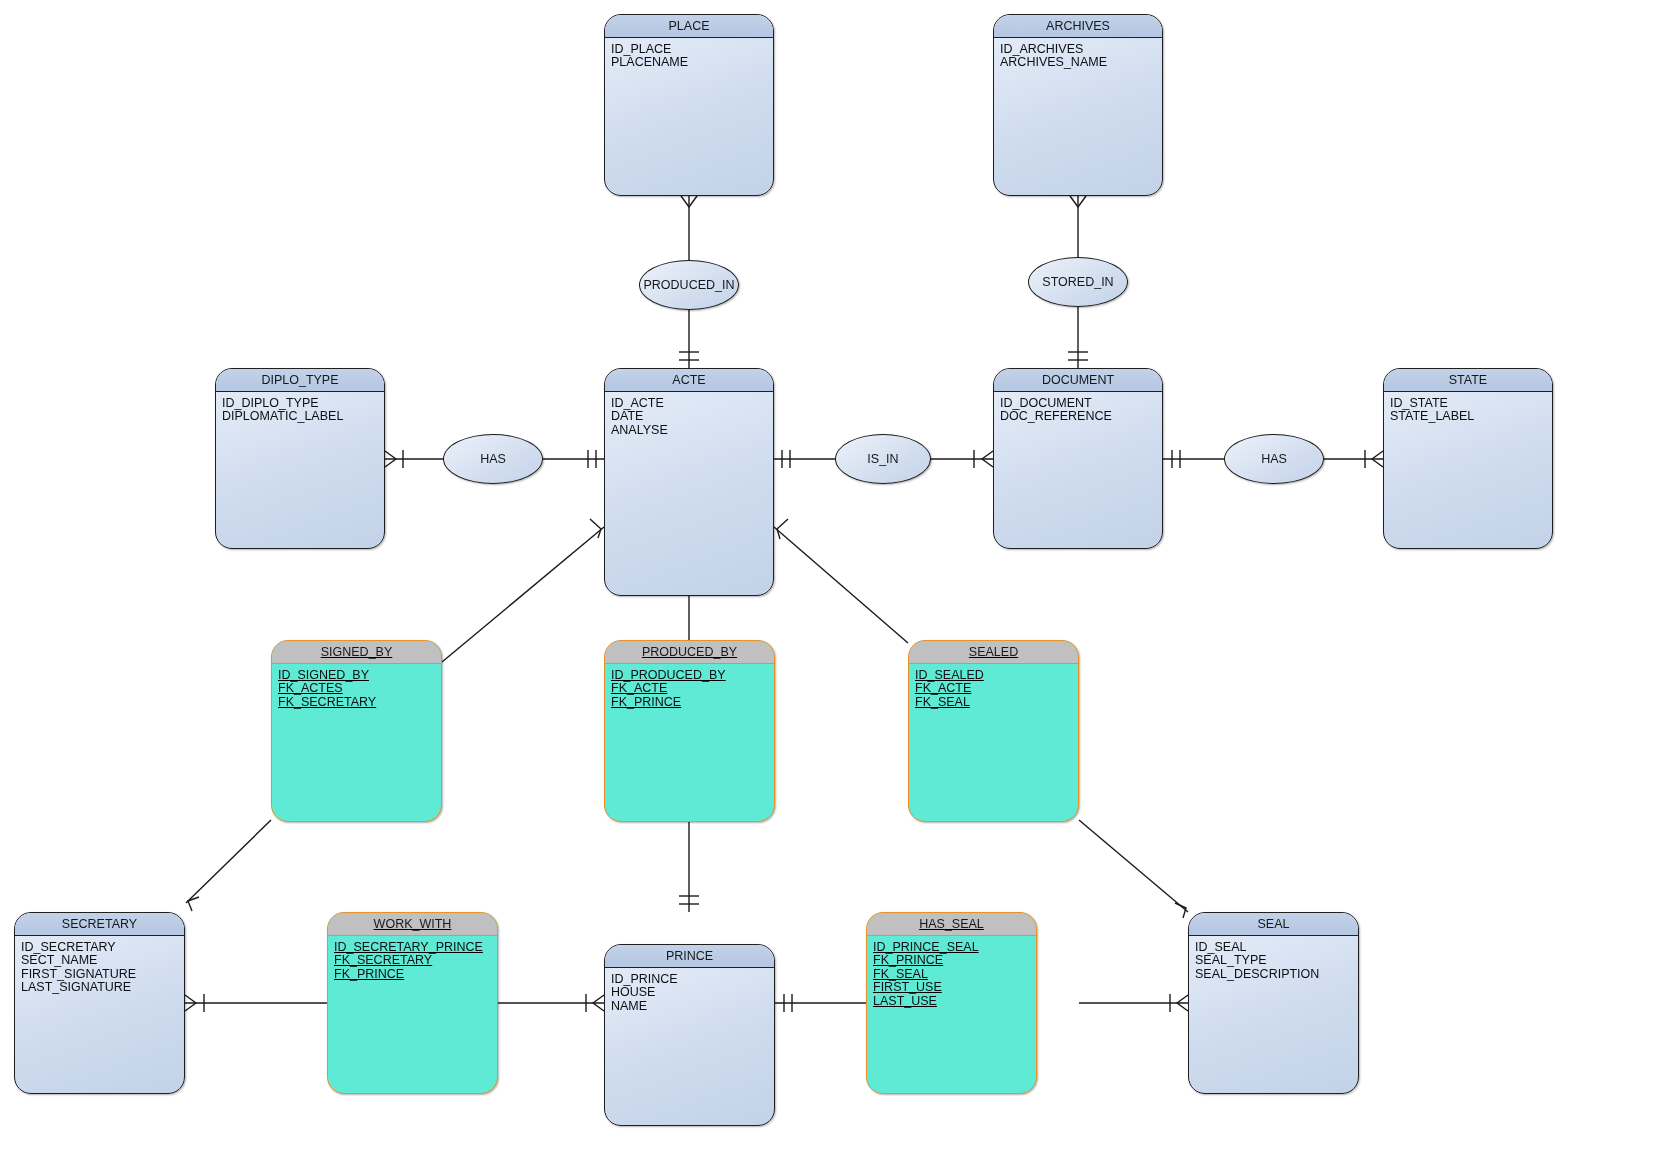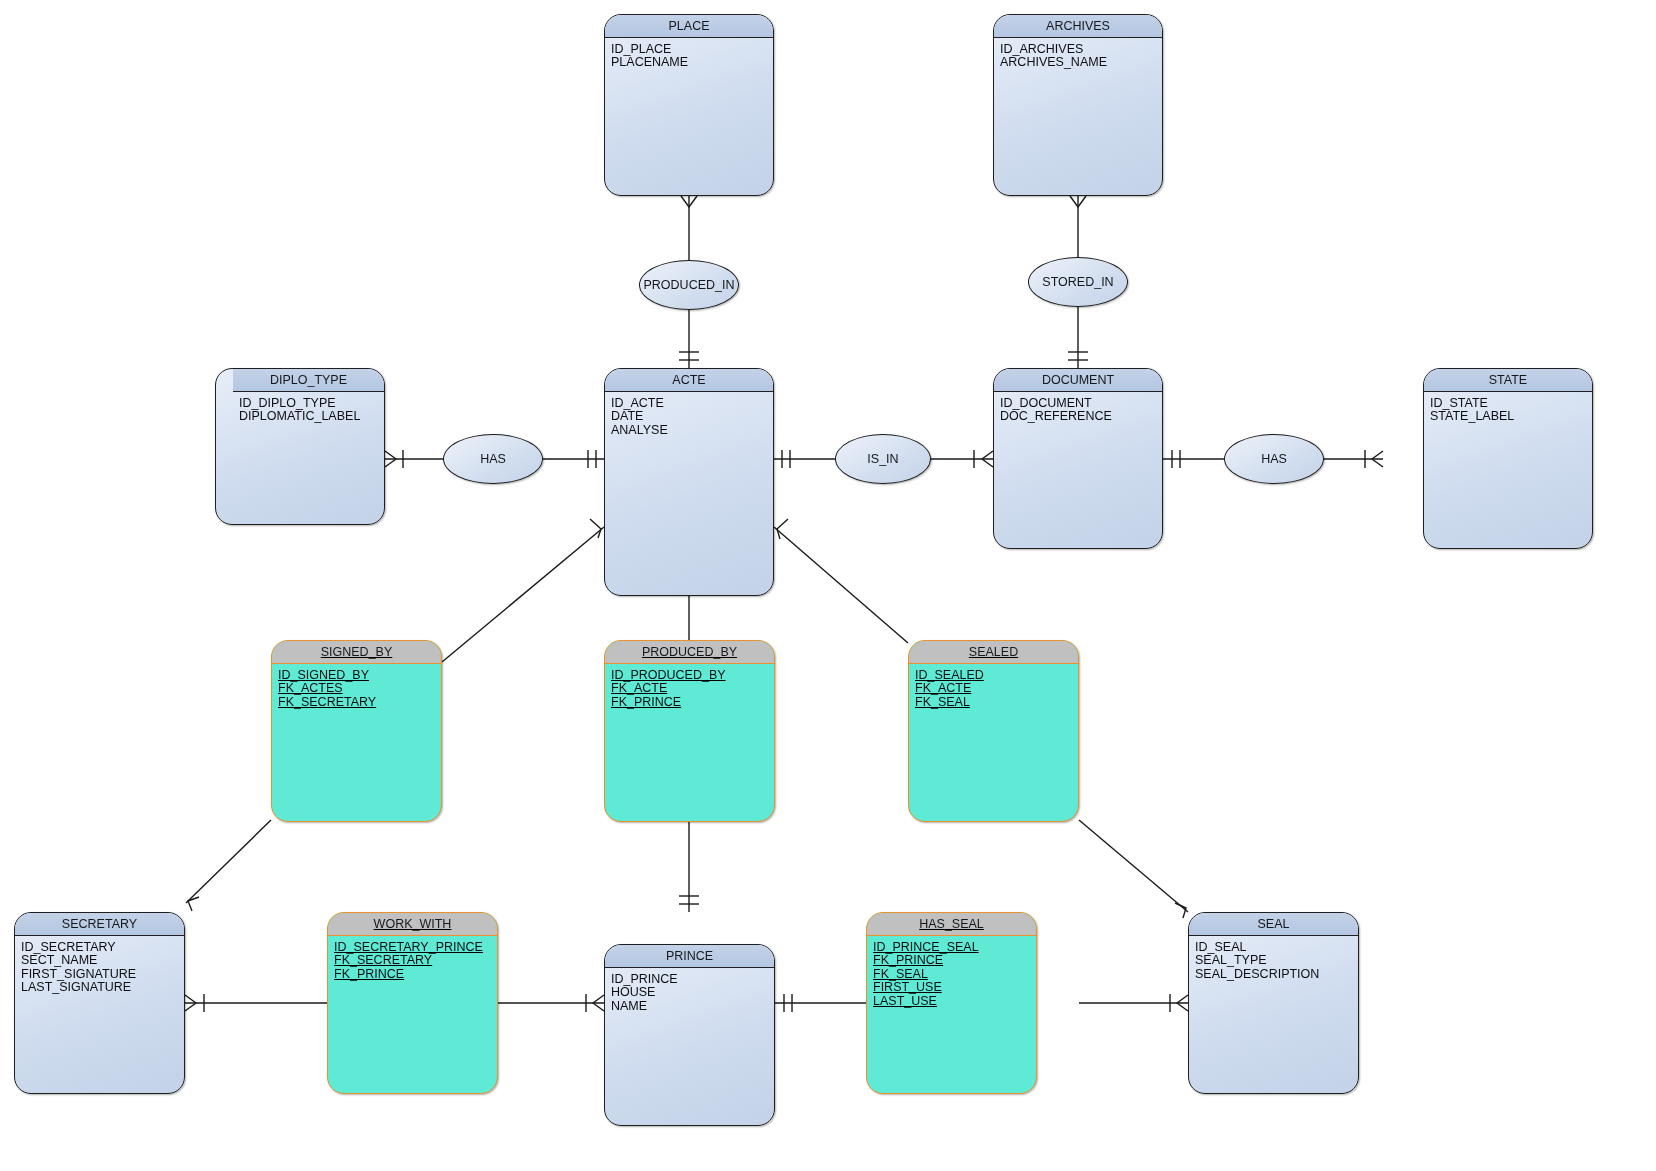--- a/index.html
+++ b/index.html
@@ -122,21 +122,21 @@
           <div>PLACENAME</div>
         </div>
       </div>
       <div class="entity" style="left: 993px; top: 14px; width: 170px; height: 182px;">
         <div class="hdr">ARCHIVES</div>
         <div class="attrs">
           <div>ID_ARCHIVES</div>
           <div>ARCHIVES_NAME</div>
         </div>
       </div>
-      <div class="entity" style="left: 215px; top: 368px; width: 170px; height: 157px; padding-left: 17px;">
+      <div class="entity" style="left: 215px; top: 368px; width: 170px; height: 181px;">
         <div class="hdr">DIPLO_TYPE</div>
         <div class="attrs">
           <div>ID_DIPLO_TYPE</div>
           <div>DIPLOMATIC_LABEL</div>
         </div>
       </div>
       <div class="entity" style="left: 604px; top: 368px; width: 170px; height: 228px;">
         <div class="hdr">ACTE</div>
         <div class="attrs">
           <div>ID_ACTE</div>
@@ -144,21 +144,21 @@
           <div>ANALYSE</div>
         </div>
       </div>
       <div class="entity" style="left: 993px; top: 368px; width: 170px; height: 181px;">
         <div class="hdr">DOCUMENT</div>
         <div class="attrs">
           <div>ID_DOCUMENT</div>
           <div>DOC_REFERENCE</div>
         </div>
       </div>
-      <div class="entity" style="left: 1383px; top: 368px; width: 170px; height: 181px; margin-left: 40px;">
+      <div class="entity" style="left: 1383px; top: 368px; width: 170px; height: 181px;">
         <div class="hdr">STATE</div>
         <div class="attrs">
           <div>ID_STATE</div>
           <div>STATE_LABEL</div>
         </div>
       </div>
       <div class="entity assoc" style="left: 271px; top: 640px; width: 171px; height: 182px;">
         <div class="hdr">SIGNED_BY</div>
         <div class="attrs">
           <div>ID_SIGNED_BY</div>

